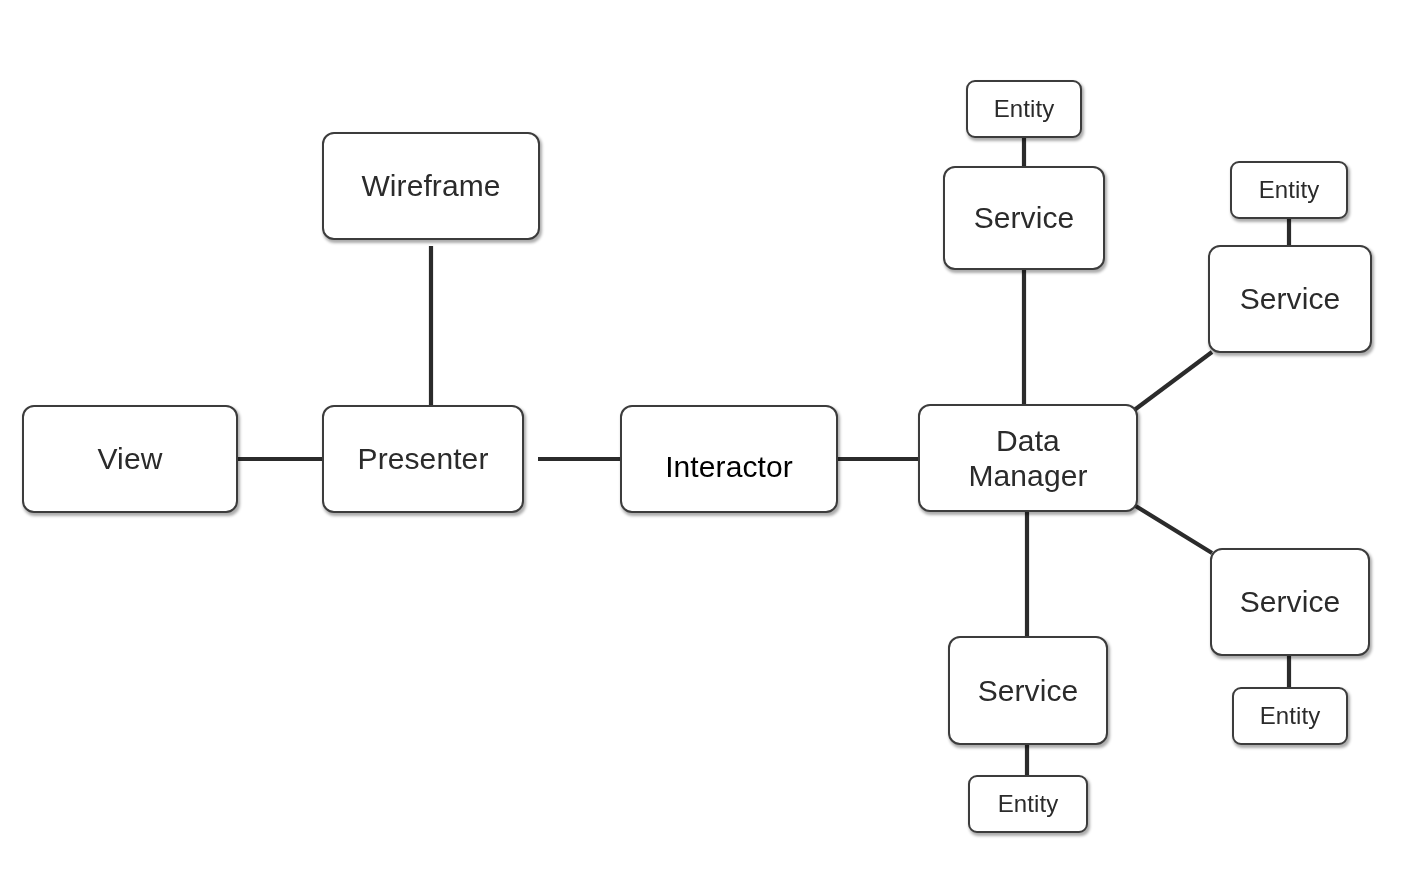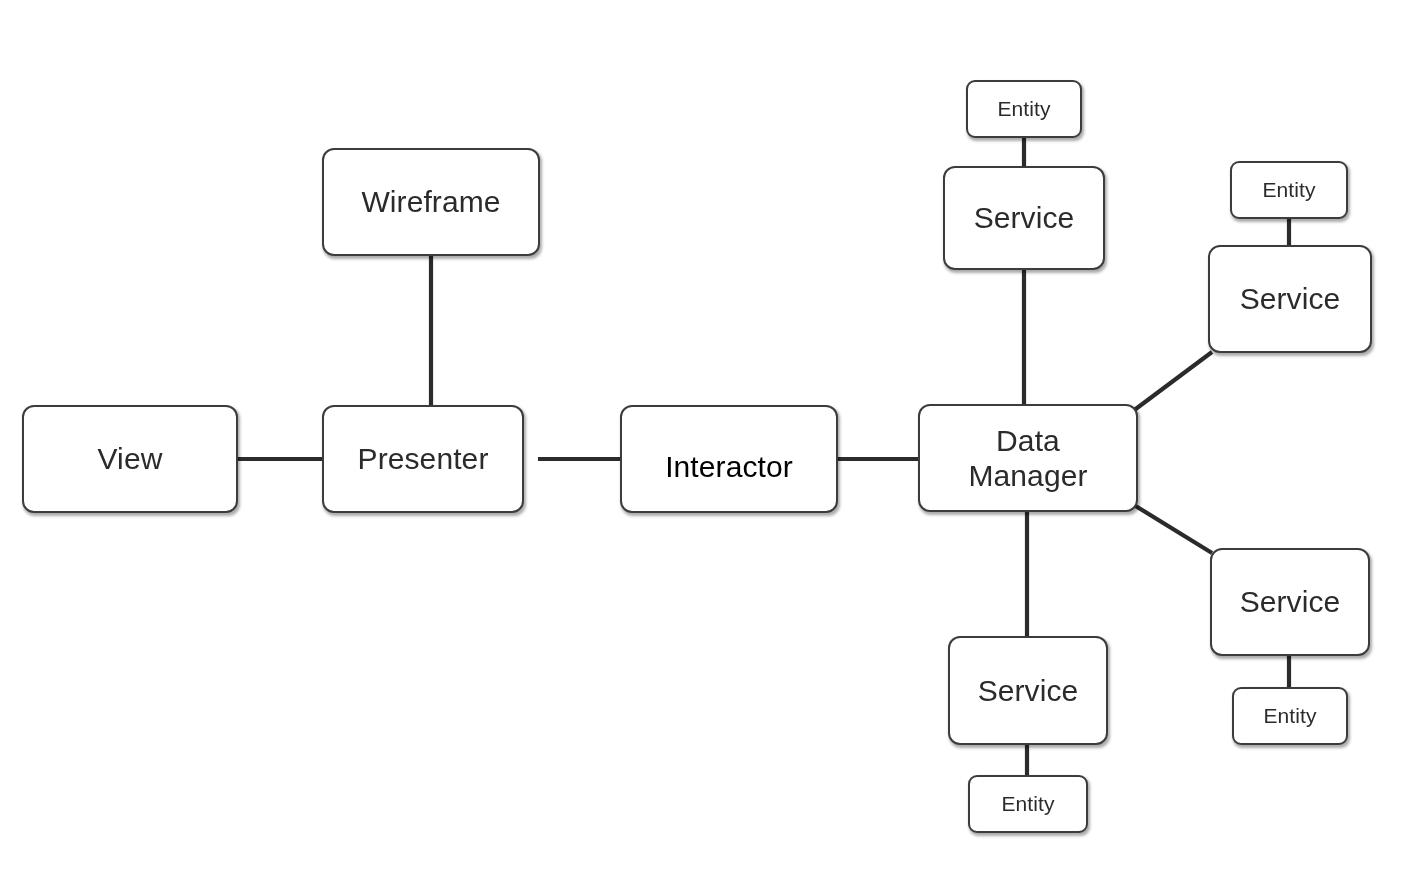--- a/index.html
+++ b/index.html
@@ -46,21 +46,21 @@
     line-height: 1.18;
     text-align: center;
     letter-spacing: 0.1px;
     white-space: pre-line;
     padding: 0 6px;
   }
   .node.small {
     border-radius: 9px;
   }
   .node.small .node-label {
-    font-size: 21px;
+    font-size: 24px;
   }
 </style>
 </head>
 <body>
 
 <div id="diagram-canvas" style="background: rgb(255, 255, 255);">
   <svg id="edge-layer" width="1408" height="892" viewBox="0 0 1408 892">
       <line x1="236" y1="459" x2="324" y2="459" stroke="#2b2b2b" stroke-width="4.2" stroke-linecap="butt"></line>
       <line x1="431" y1="246" x2="431" y2="407" stroke="#2b2b2b" stroke-width="4.2" stroke-linecap="butt"></line>
       <line x1="538" y1="459" x2="622" y2="459" stroke="#2b2b2b" stroke-width="4.2" stroke-linecap="butt"></line>
@@ -71,21 +71,21 @@
       <line x1="1289" y1="217" x2="1289" y2="247" stroke="#2b2b2b" stroke-width="4.2" stroke-linecap="butt"></line>
       <line x1="1134" y1="505" x2="1212" y2="553" stroke="#2b2b2b" stroke-width="4.2" stroke-linecap="butt"></line>
       <line x1="1289" y1="654" x2="1289" y2="689" stroke="#2b2b2b" stroke-width="4.2" stroke-linecap="butt"></line>
       <line x1="1027" y1="510" x2="1027" y2="638" stroke="#2b2b2b" stroke-width="4.2" stroke-linecap="butt"></line>
       <line x1="1027" y1="743" x2="1027" y2="777" stroke="#2b2b2b" stroke-width="4.2" stroke-linecap="butt"></line>
     </svg>
 
 <div class="node" style="left: 22px; top: 405px; width: 216px; height: 108px; background: rgb(255, 255, 255); border-color: rgb(60, 60, 60); align-items: center;">
       <span class="node-label" style="color: rgb(43, 43, 43);">View</span>
     </div>
-    <div class="node" style="left: 322px; top: 148px; width: 218px; height: 108px; background: rgb(255, 255, 255); border-color: rgb(60, 60, 60);">
+    <div class="node" style="left: 322px; top: 132px; width: 218px; height: 108px; background: rgb(255, 255, 255); border-color: rgb(60, 60, 60);">
       <span class="node-label" style="color: rgb(43, 43, 43);">Wireframe</span>
     </div>
     <div class="node" style="left: 322px; top: 405px; width: 202px; height: 108px; background: rgb(255, 255, 255); border-color: rgb(60, 60, 60);">
       <span class="node-label" style="color: rgb(43, 43, 43);">Presenter</span>
     </div>
     <div class="node" style="left: 620px; top: 405px; width: 218px; height: 108px; background: rgb(255, 255, 255); border-color: rgb(60, 60, 60);">
       <span class="node-label" style="color: #000000; margin-top: 16px;">Interactor</span>
     </div>
     <div class="node" style="left: 918px; top: 404px; width: 220px; height: 108px; background: rgb(255, 255, 255); border-color: rgb(60, 60, 60);">
       <span class="node-label" style="color: rgb(43, 43, 43);">Data

